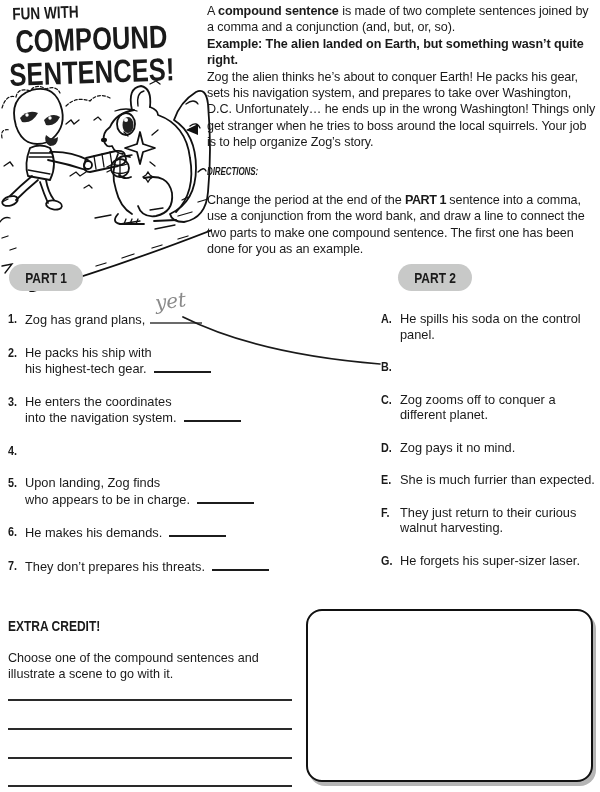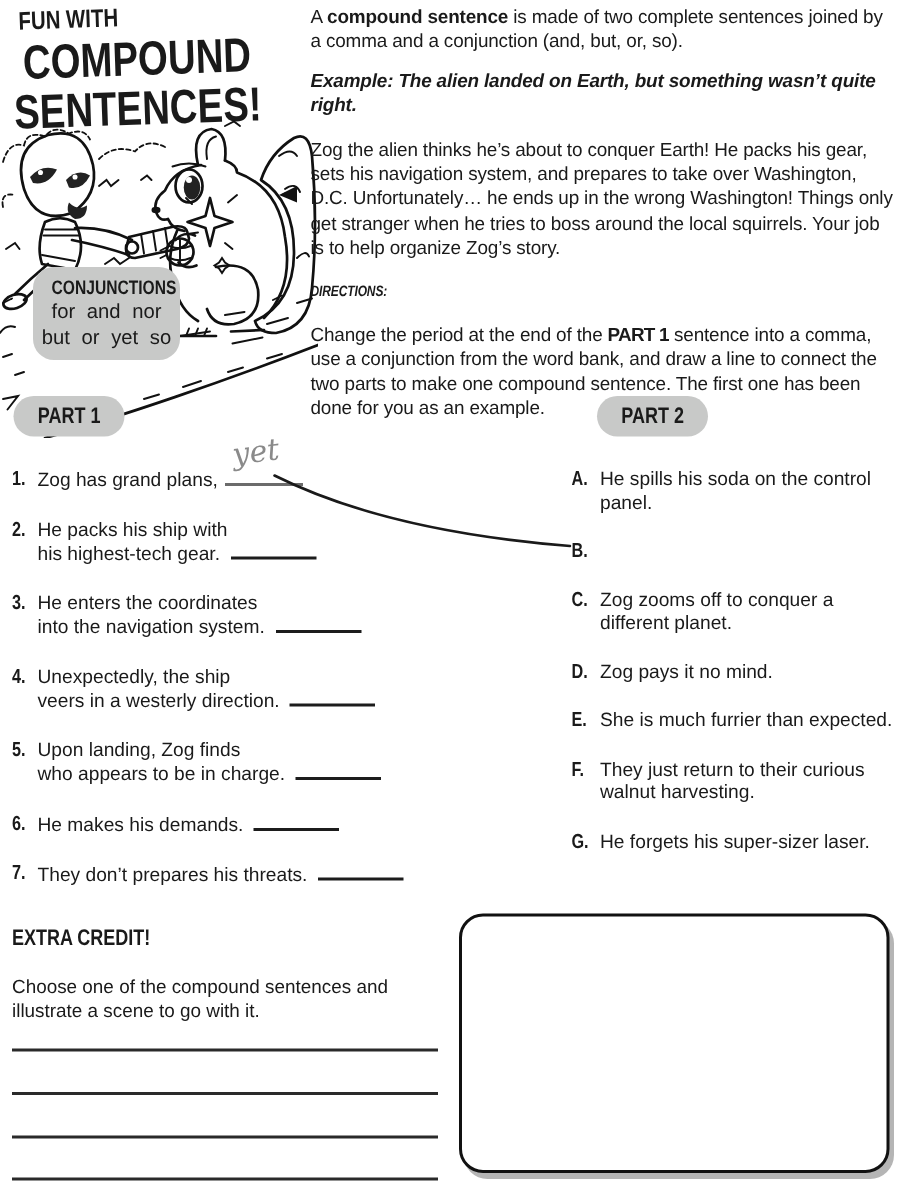--- a/index.html
+++ b/index.html
@@ -20,22 +20,22 @@
   
   .conj-box{position:absolute;left:22px;top:178px;width:94px;background:#c8c9c8;border-radius:14px;
             text-align:center;padding:6px 2px 7px;}
   .conj-title{font-size:13px;}
   .conj-row{font-size:13.5px;line-height:17px;word-spacing:4px;}
   .pill{position:absolute;background:#c8c9c8;border-radius:14px;padding:5px 11px 4px;}
   .pill .cond-c{font-size:15px;}
 
   
   .right-col{position:absolute;left:207px;top:3px;width:391px;font-size:12.6px;line-height:16.4px;letter-spacing:-0.1px;}
-  .example{font-style:italic;font-weight:700;margin-top:10px;}
-  .story{margin-top:13px;}
+  .example{font-weight:700;}
+  .story{}
   .dir-h{margin-top:13px;font-size:10px;font-style:italic;}
   .dir-p{margin-top:12px;}
   .partref{letter-spacing:-0.5px;}
 
   
   .p1-list{position:absolute;left:8px;top:311px;width:268px;font-size:12.8px;line-height:15.5px;}
   .p2-list{position:absolute;left:381px;top:311px;width:218px;font-size:12.8px;line-height:15.5px;}
   .item{display:flex;margin-bottom:17px;}
   .inum{flex:0 0 17px;font-size:13.5px;}
   .ilet{flex:0 0 19px;font-size:13.5px;}
@@ -146,25 +146,20 @@
     </g>
 
     <g>
       <path class="ln" d="M30,212 C80,198 150,174 212,150" stroke-width="2"></path>
       <path class="thin" d="M58,198 l12,-4 M66,204 l10,-3 M96,186 l10,-3 M122,178 l12,-4 M152,168 l10,-3 M178,159 l10,-3 M44,190 l8,-3"></path>
       <path class="thin" d="M95,138 l16,-3 M120,144 l20,-3 M155,149 l20,-4 M178,136 l14,-4 M150,130 l13,-2 M198,122 l10,-3"></path>
       <path class="thin" d="M2,186 l10,-2 -7,9 M10,170 l6,-2 M2,158 l6,-2"></path>
     </g>
   </svg>
 
-  <div class="conj-box">
-    <div class="conj-title"><span class="cond-c">CONJUNCTIONS</span></div>
-    <div class="conj-row">for and nor</div>
-    <div class="conj-row">but or yet so</div>
-  </div>
 
   <div class="pill" style="left:9px;top:264px;">
     <span class="cond-c">PART 1</span>
   </div>
   <div class="pill" style="left:398px;top:264px;">
     <span class="cond-c">PART 2</span>
   </div>
 
   <div class="right-col">
     <div class="def"><span>A </span><b>compound sentence</b><span> is made of two complete sentences joined by a comma and a conjunction (and, but, or, so).</span>
@@ -191,24 +186,20 @@
     </div>
     <div class="item">
       <span class="inum"><span class="cond">3.</span></span>
       <div>
           <span class="iline">He enters the coordinates</span>
            <span class="iline"><span>into the navigation system.</span><span class="blank"></span></span>
         </div>
     </div>
     <div class="item">
       <span class="inum"><span class="cond">4.</span></span>
-      <div>
-          <span class="iline">Unexpectedly, the ship</span>
-           <span class="iline"><span>veers in a westerly direction.</span><span class="blank"></span></span>
-        </div>
     </div>
     <div class="item">
       <span class="inum"><span class="cond">5.</span></span>
       <div>
           <span class="iline">Upon landing, Zog finds</span>
            <span class="iline"><span>who appears to be in charge.</span><span class="blank"></span></span>
         </div>
     </div>
     <div class="item">
       <span class="inum"><span class="cond">6.</span></span>

